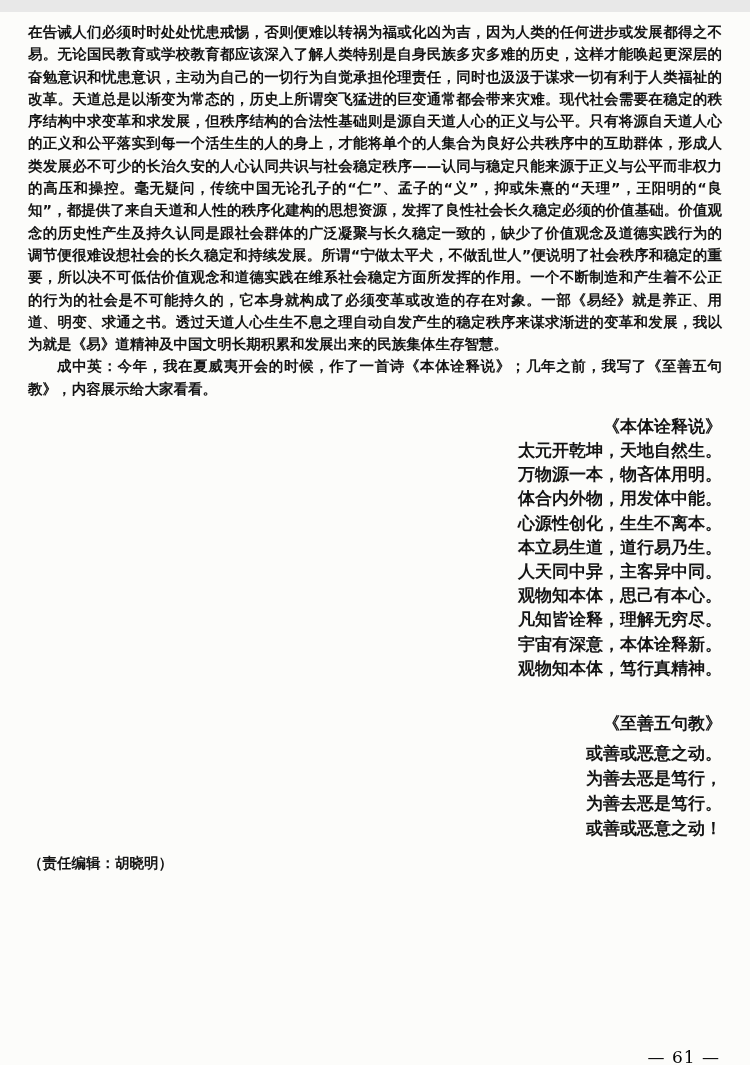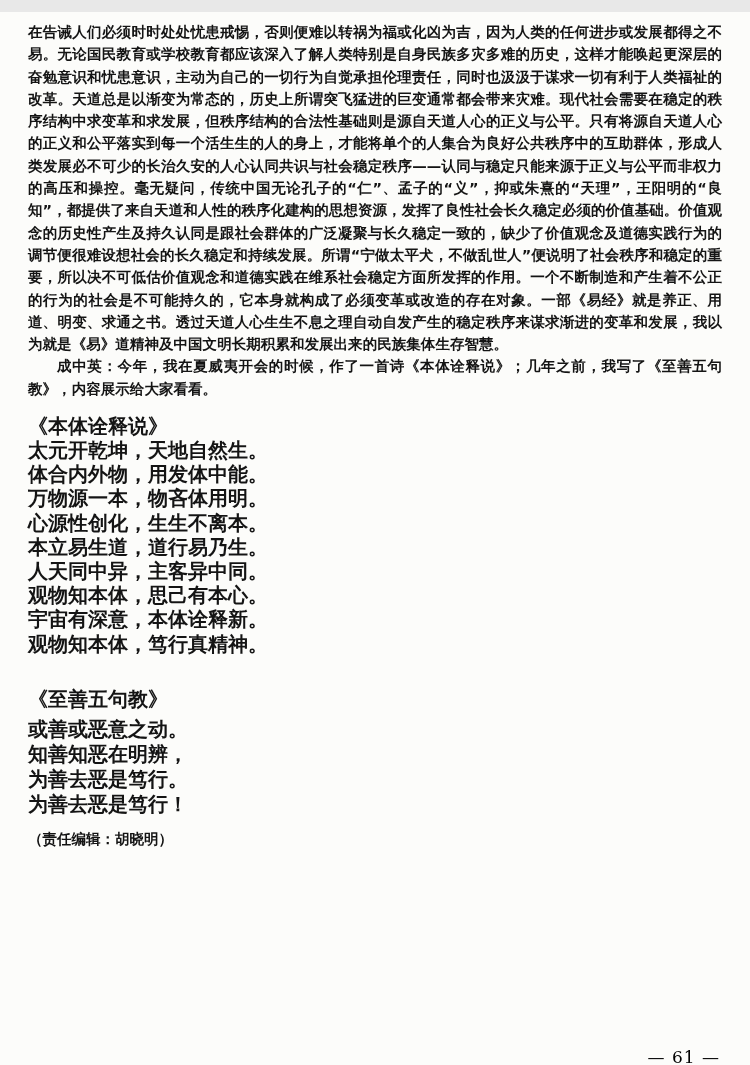--- a/index.html
+++ b/index.html
@@ -23,22 +23,22 @@
     font-size: 14.5px;
     line-height: 22.3px;
     font-weight: 600;
     text-align: justify;
     text-justify: inter-ideograph;
     letter-spacing: 0.05px;
   }
   p { margin: 0; }
   .para-indent { text-indent: 2em; }
   .poem-section {
-    text-align: left;
-    font-size: 20px;
+    text-align: right;
+    font-size: 17px;
     font-weight: 600;
   }
   .poem-title {
     margin-top: 14px;
     line-height: 24px;
   }
   .poem-title-2 {
     margin-top: 31px;
     margin-bottom: 6px;
     line-height: 24px;
@@ -71,36 +71,37 @@
   <div class="body-text">
     <p>在告诫人们必须时时处处忧患戒惕，否则便难以转祸为福或化凶为吉，因为人类的任何进步或发展都得之不易。无论国民教育或学校教育都应该深入了解人类特别是自身民族多灾多难的历史，这样才能唤起更深层的奋勉意识和忧患意识，主动为自己的一切行为自觉承担伦理责任，同时也汲汲于谋求一切有利于人类福祉的改革。天道总是以渐变为常态的，历史上所谓突飞猛进的巨变通常都会带来灾难。现代社会需要在稳定的秩序结构中求变革和求发展，但秩序结构的合法性基础则是源自天道人心的正义与公平。只有将源自天道人心的正义和公平落实到每一个活生生的人的身上，才能将单个的人集合为良好公共秩序中的互助群体，形成人类发展必不可少的长治久安的人心认同共识与社会稳定秩序——认同与稳定只能来源于正义与公平而非权力的高压和操控。毫无疑问，传统中国无论孔子的“仁”、孟子的“义”，抑或朱熹的“天理”，王阳明的“良知”，都提供了来自天道和人性的秩序化建构的思想资源，发挥了良性社会长久稳定必须的价值基础。价值观念的历史性产生及持久认同是跟社会群体的广泛凝聚与长久稳定一致的，缺少了价值观念及道德实践行为的调节便很难设想社会的长久稳定和持续发展。所谓“宁做太平犬，不做乱世人”便说明了社会秩序和稳定的重要，所以决不可低估价值观念和道德实践在维系社会稳定方面所发挥的作用。一个不断制造和产生着不公正的行为的社会是不可能持久的，它本身就构成了必须变革或改造的存在对象。一部《易经》就是养正、用道、明变、求通之书。透过天道人心生生不息之理自动自发产生的稳定秩序来谋求渐进的变革和发展，我以为就是《易》道精神及中国文明长期积累和发展出来的民族集体生存智慧。</p>
     <p class="para-indent">成中英：今年，我在夏威夷开会的时候，作了一首诗《本体诠释说》；几年之前，我写了《至善五句教》，内容展示给大家看看。</p>
   </div>
 
   <div class="poem-section">
 
     <div class="poem-title">《本体诠释说》</div>
     <div class="poem-block-1">
       <div class="poem-line">太元开乾坤，天地自然生。</div>
+      <div class="poem-line">万物源一本，物吝体用明。</div>
       <div class="poem-line">体合内外物，用发体中能。</div>
-      <div class="poem-line">万物源一本，物吝体用明。</div>
       <div class="poem-line">心源性创化，生生不离本。</div>
       <div class="poem-line">本立易生道，道行易乃生。</div>
       <div class="poem-line">人天同中异，主客异中同。</div>
       <div class="poem-line">观物知本体，思己有本心。</div>
+      <div class="poem-line">凡知皆诠释，理解无穷尽。</div>
       <div class="poem-line">宇宙有深意，本体诠释新。</div>
       <div class="poem-line">观物知本体，笃行真精神。</div>
     </div>
 
     <div class="poem-title-2">《至善五句教》</div>
     <div class="poem-block-2">
       <div class="poem-line">或善或恶意之动。</div>
-      <div class="poem-line">知善知恶在明辨，</div>
+      <div class="poem-line">为善去恶是笃行，</div>
       <div class="poem-line">为善去恶是笃行。</div>
-      <div class="poem-line">为善去恶是笃行！</div>
+      <div class="poem-line">或善或恶意之动！</div>
     </div>
 
   </div>
 
   <div class="editor-credit">（责任编辑：胡晓明）</div>
 
   <div class="page-number">— 61 —</div>
 
 </div>
 

